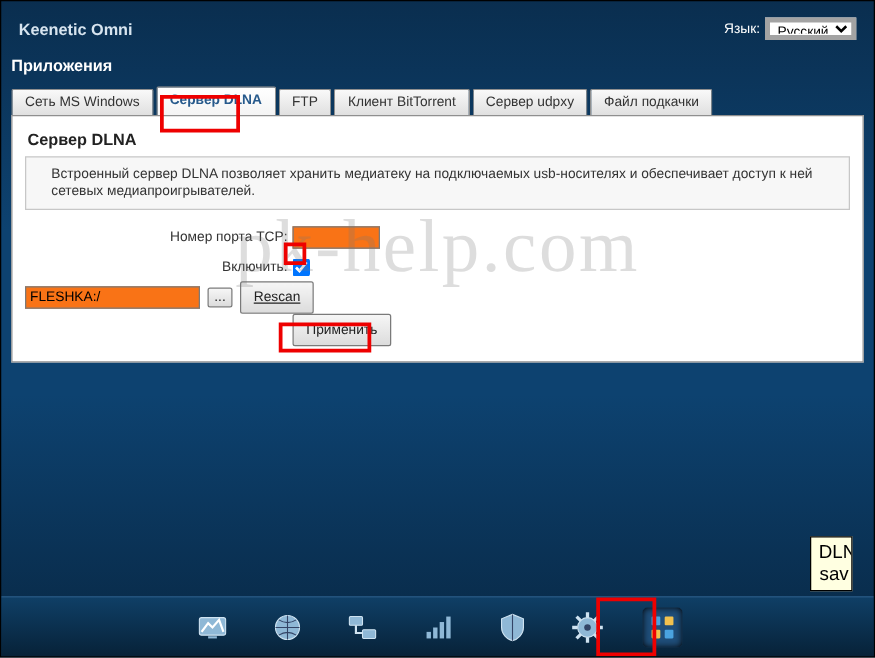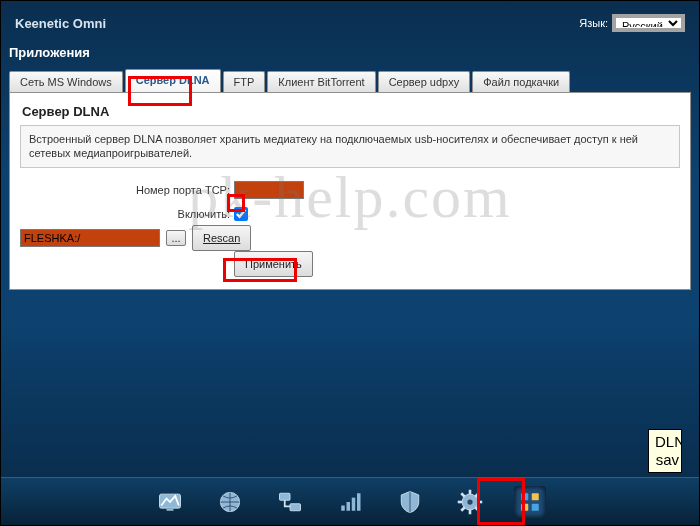--- a/index.html
+++ b/index.html
@@ -28,27 +28,27 @@
     border-radius:2px 2px 0 0;
     cursor:pointer;
   }
   .tab.active { background:linear-gradient(#ffffff,#f4f4f4); color:#275a8c; font-weight:bold; padding-bottom:6px; }
   .panel {
     margin:0 8px; background:#fff; border:1px solid #8f8f8f;
     height:198px;
     padding:8px 10px;
   }
   .panel h2 { font-size:13px; font-weight:bold; margin:3px 0 6px 2px; color:#222;}
-  .descbox { border:1px solid #c7c7c7; background:#f7f7f7; padding:6px 8px; font-size:11px; color:#333; margin-bottom:10px; line-height:1.3;}
+  .descbox { border:1px solid #c7c7c7; background:#f7f7f7; padding:6px 20px; font-size:11px; color:#333; margin-bottom:10px; line-height:1.3;}
   .form { position:relative; }
   .form-row { display:flex; align-items:center; height:24px; }
   .form-label { width:214px; text-align:right; padding-right:4px; color:#333; font-size:11px; }
   .form-ctl { display:flex; align-items:center; gap:6px;}
   input[type=checkbox]{ width:14px; height:14px; }
-  input.txt { border:1px solid #7a7a7a; height:18px; padding:1px 3px; font-size:11px; background:#c2410c; width:140px;}
+  input.txt { border:1px solid #7a7a7a; height:18px; padding:1px 3px; font-size:11px; background:#f97316; width:140px;}
   .btn {
     background:linear-gradient(#f6f6f6,#dcdcdc);
     border:1px solid #7a7a7a; border-radius:2px;
     padding:6px 10px; font-size:11px; color:#222;
     cursor:pointer;
   }
   .btn-small { padding:1px 3px; min-width:20px; }
   .btn-apply { margin-top:5px; }
   .redbox { border:3px solid #e00; position:absolute; pointer-events:none; z-index:50; }
   .bottom-bar {

